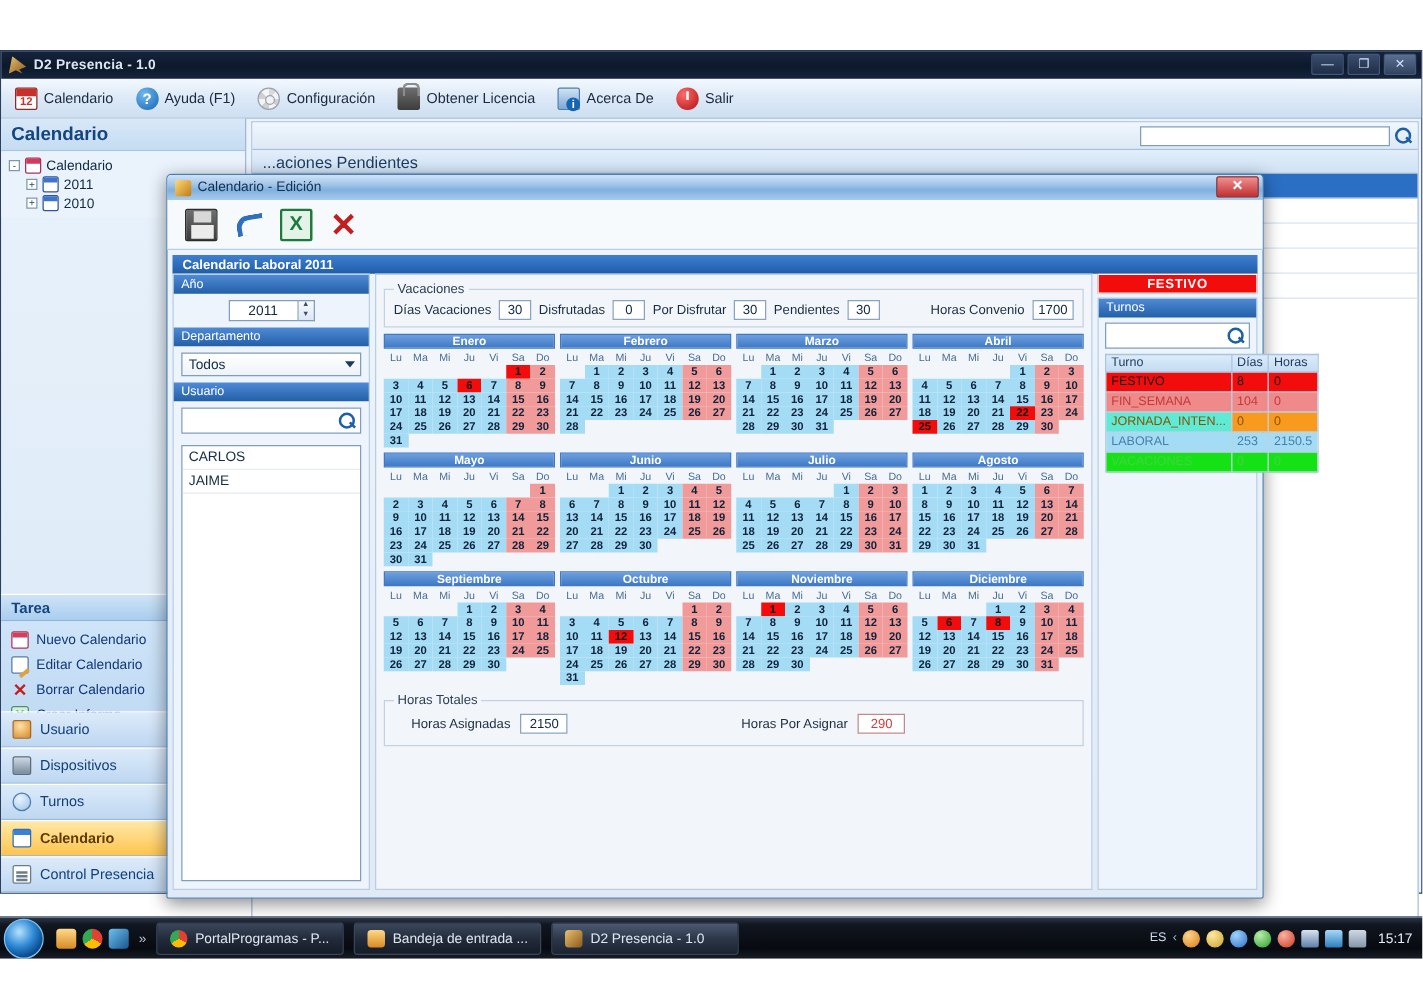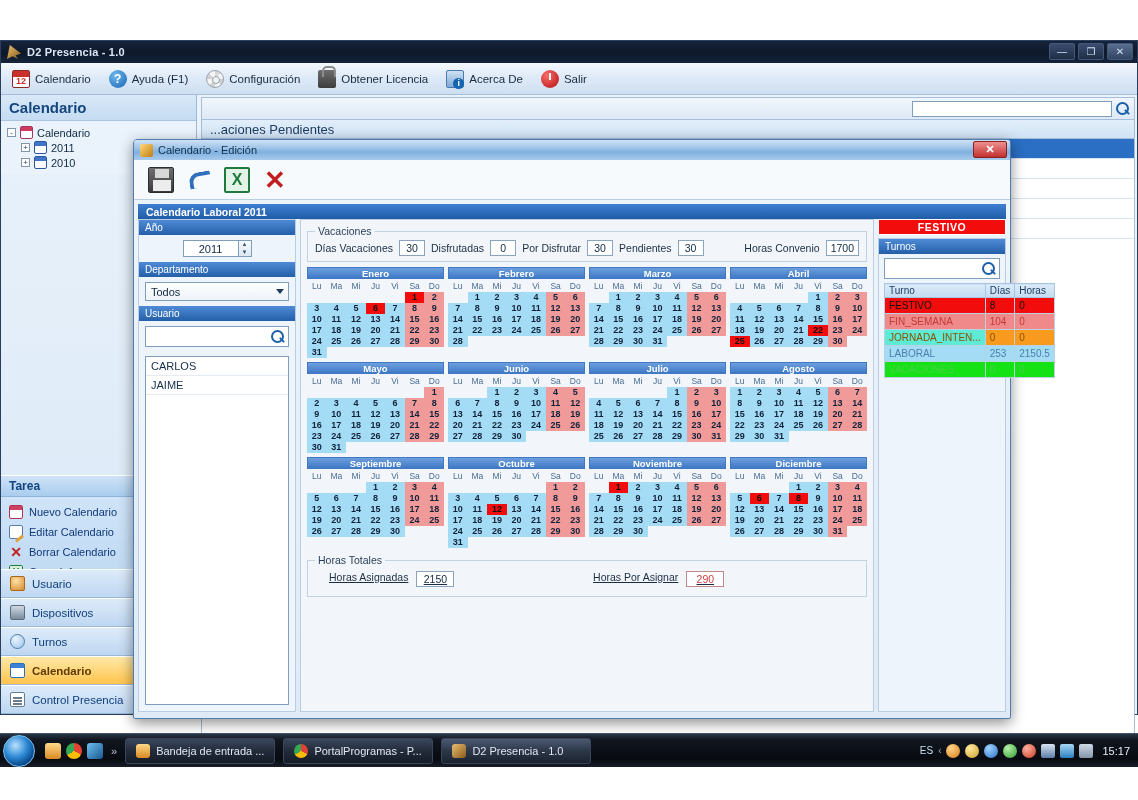--- a/index.html
+++ b/index.html
@@ -241,21 +241,21 @@
     font-family:"Liberation Sans",sans-serif; padding:0; line-height:11px;
   }
   table.mcal th{ color:#4a6c92; font-weight:normal; font-size:8.5px; }
   td.d{ color:#10213a; font-weight:bold; }
   td.lab{ background:#a5dcf5; }
   td.wk { background:#f19a9a; }
   td.fes{ background:#f20c0c; color:#101010; }
   td.emp{ background:transparent; }
 
   
-  .tot-row{ display:flex;align-items:flex-start;font-size:10.5px;color:#1b2d42; gap:8px; padding:2px 4px 4px 14px;text-decoration:underline;}
+  .tot-row{ display:flex;align-items:center;font-size:10.5px;color:#1b2d42; gap:8px; padding:2px 4px 4px 14px;}
   .tot-row .fld{border:1px solid #8aa4c0;background:#fff;height:16px;min-width:38px;padding:0 5px;font-size:10.5px;line-height:15px;text-align:center;color:#102a43;}
   .tot-row .fld.red{ color:#d04040; border-color:#c08a8a; }
   #obs{ width:100%;height:38px;border:1px solid #8aa4c0;background:#fff; }
 
   
   #dlg-right{ width:128px; display:flex;flex-direction:column; gap:3px;}
   #festivo-badge{
     height:16px;background:#f20c0c;border:1px solid #ffffff;
     color:#fff;font-size:10.5px;font-weight:bold;display:flex;align-items:center;justify-content:center;
     letter-spacing:.5px;
@@ -1351,26 +1351,26 @@
 <div id="taskbar">
   <div id="startorb"></div>
   <div class="qlaunch">
     <div class="ql mail"></div>
     <div class="ql chrome"></div>
     <div class="ql win"></div>
     <span class="ql-more">»</span>
   </div>
   <div id="tasks" style="display:flex">
       <div class="tbtn-task">
+        <span style="width: 14px; height: 14px; border-radius: 50%; background: conic-gradient(rgb(227, 65, 51) 0deg, rgb(227, 65, 51) 33%, rgb(251, 188, 5) 33%, rgb(251, 188, 5) 66%, rgb(52, 168, 83) 66%, rgb(52, 168, 83) 100%); flex: 0 0 14px;"></span>
+        <span>PortalProgramas - P...</span>
+      </div>
+      <div class="tbtn-task">
         <span style="width: 14px; height: 14px; border-radius: 3px; background: linear-gradient(rgb(255, 217, 138), rgb(217, 138, 34)); flex: 0 0 14px;"></span>
         <span>Bandeja de entrada ...</span>
-      </div>
-      <div class="tbtn-task">
-        <span style="width: 14px; height: 14px; border-radius: 50%; background: conic-gradient(rgb(227, 65, 51) 0deg, rgb(227, 65, 51) 33%, rgb(251, 188, 5) 33%, rgb(251, 188, 5) 66%, rgb(52, 168, 83) 66%, rgb(52, 168, 83) 100%); flex: 0 0 14px;"></span>
-        <span>PortalProgramas - P...</span>
       </div>
       <div class="tbtn-task active">
         <span style="width: 14px; height: 14px; border-radius: 3px; background: linear-gradient(135deg, rgb(232, 192, 112), rgb(138, 90, 26)); flex: 0 0 14px;"></span>
         <span>D2 Presencia - 1.0</span>
       </div>
     </div>
   <div id="tray">
     <span>ES</span>
     <span style="color:#9fb0c6">‹</span>
     <span class="tray-ico" style="background:radial-gradient(circle at 35% 30%,#ffd48a,#d87d16)"></span>

